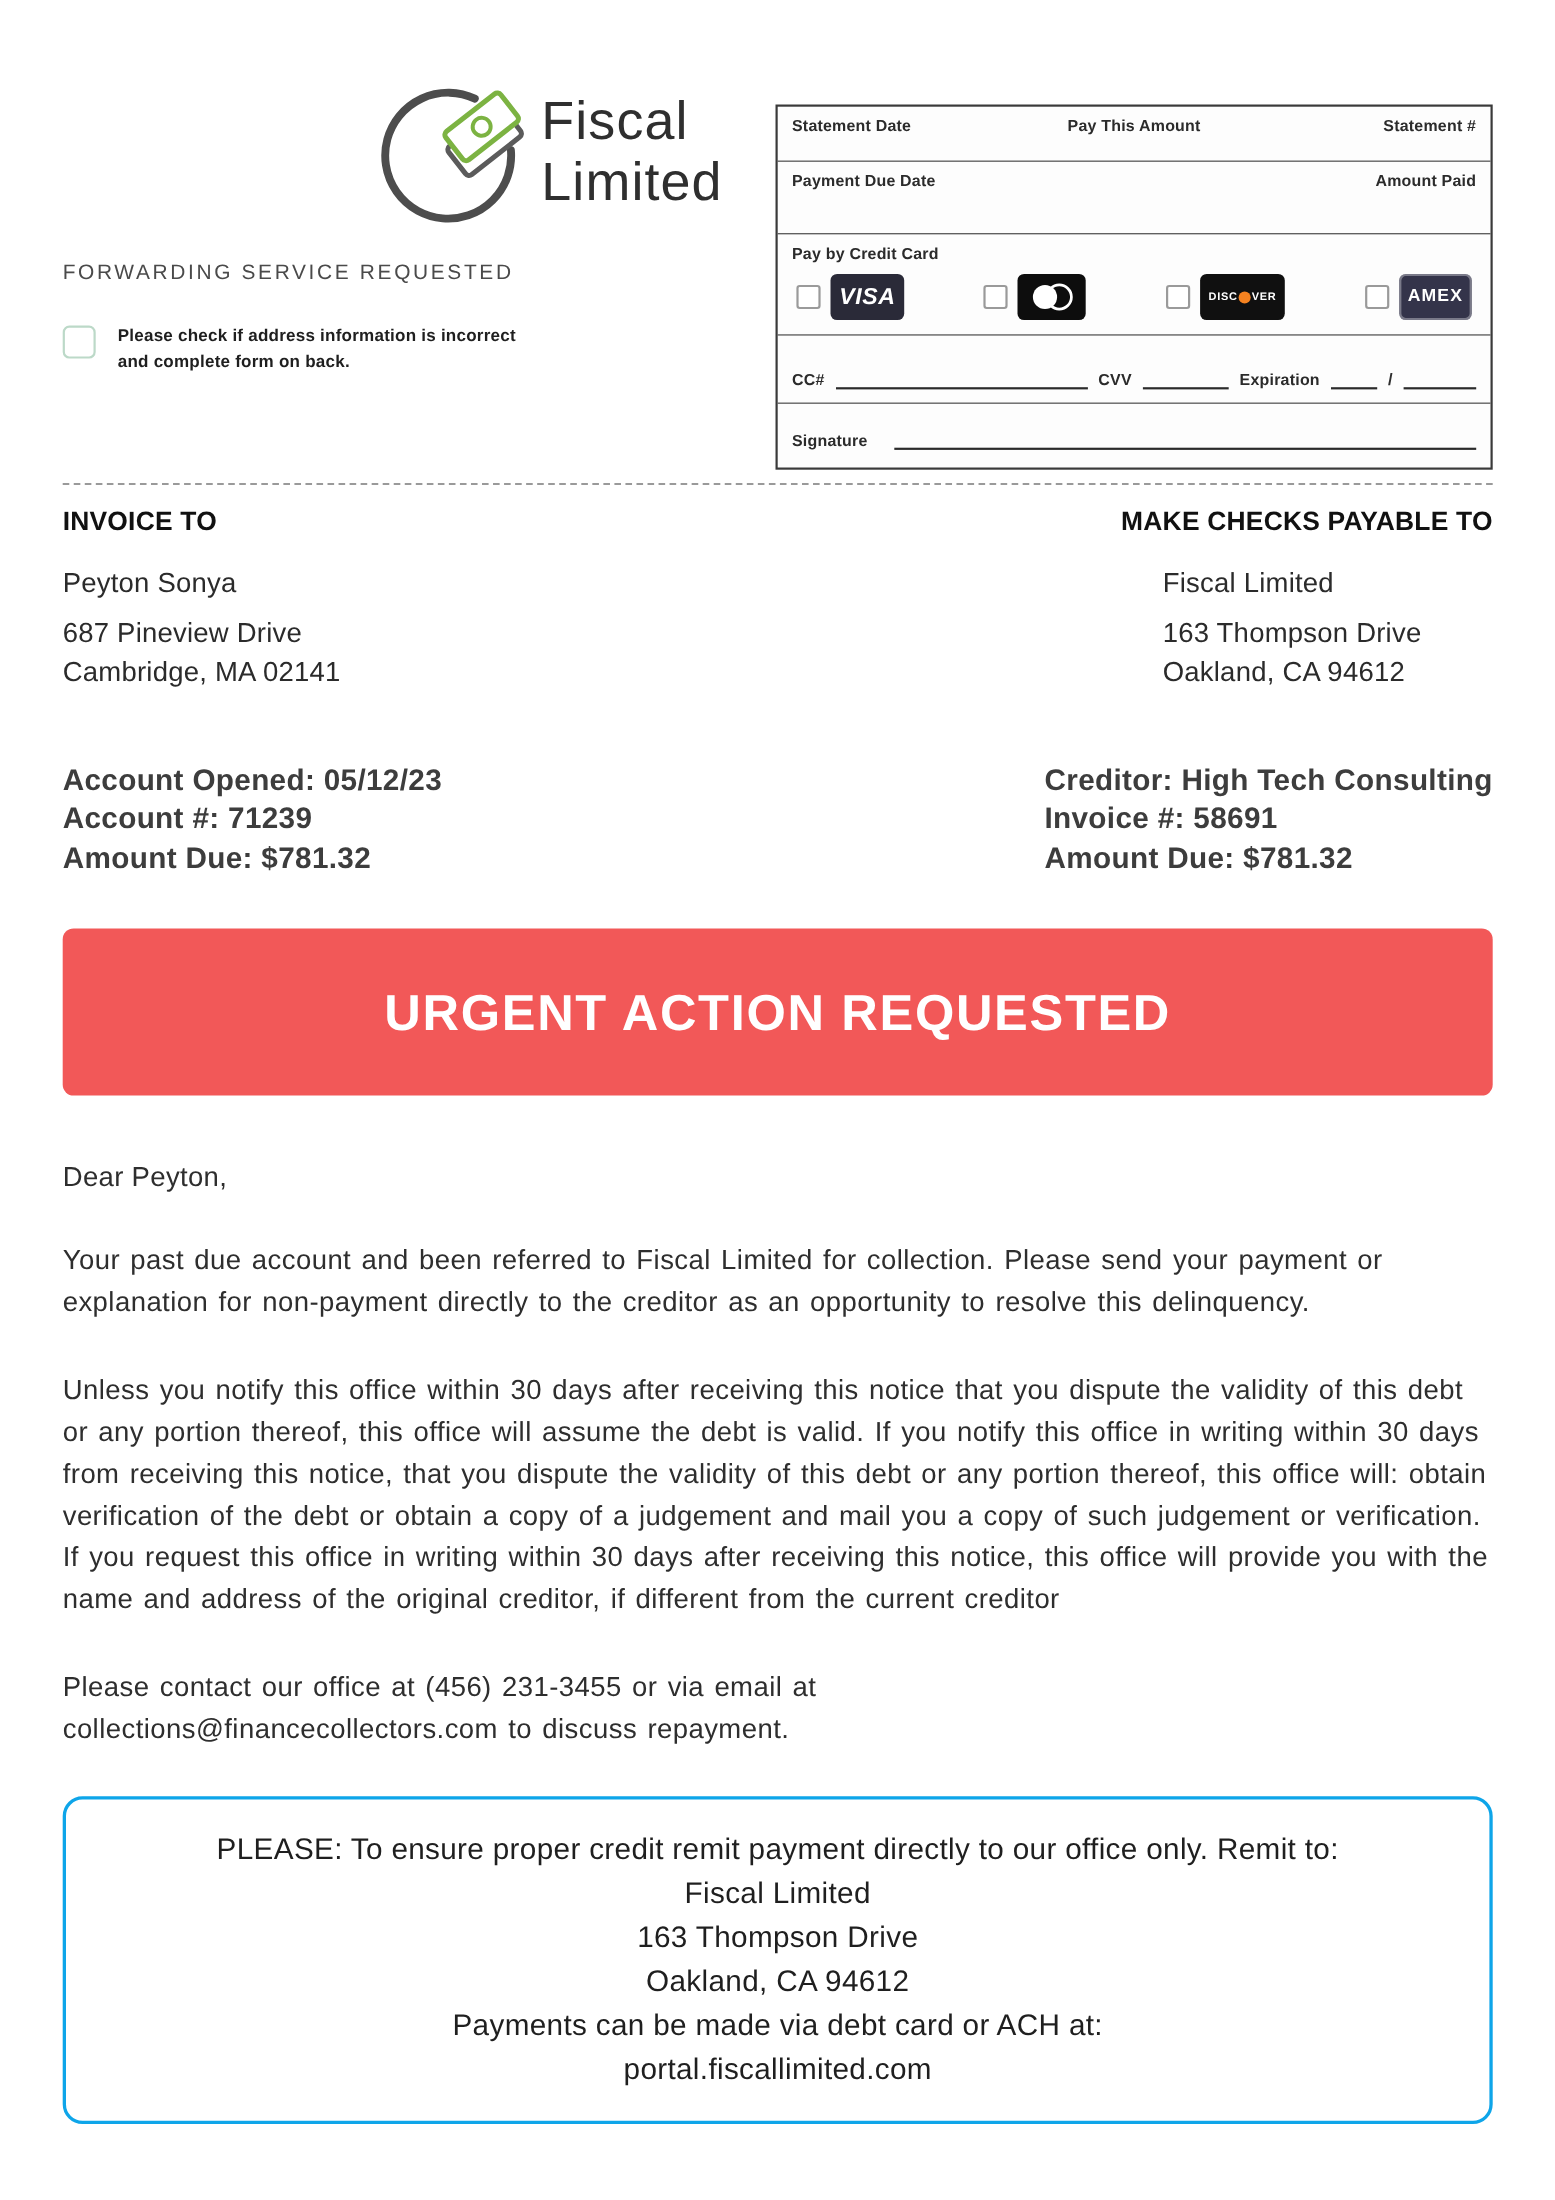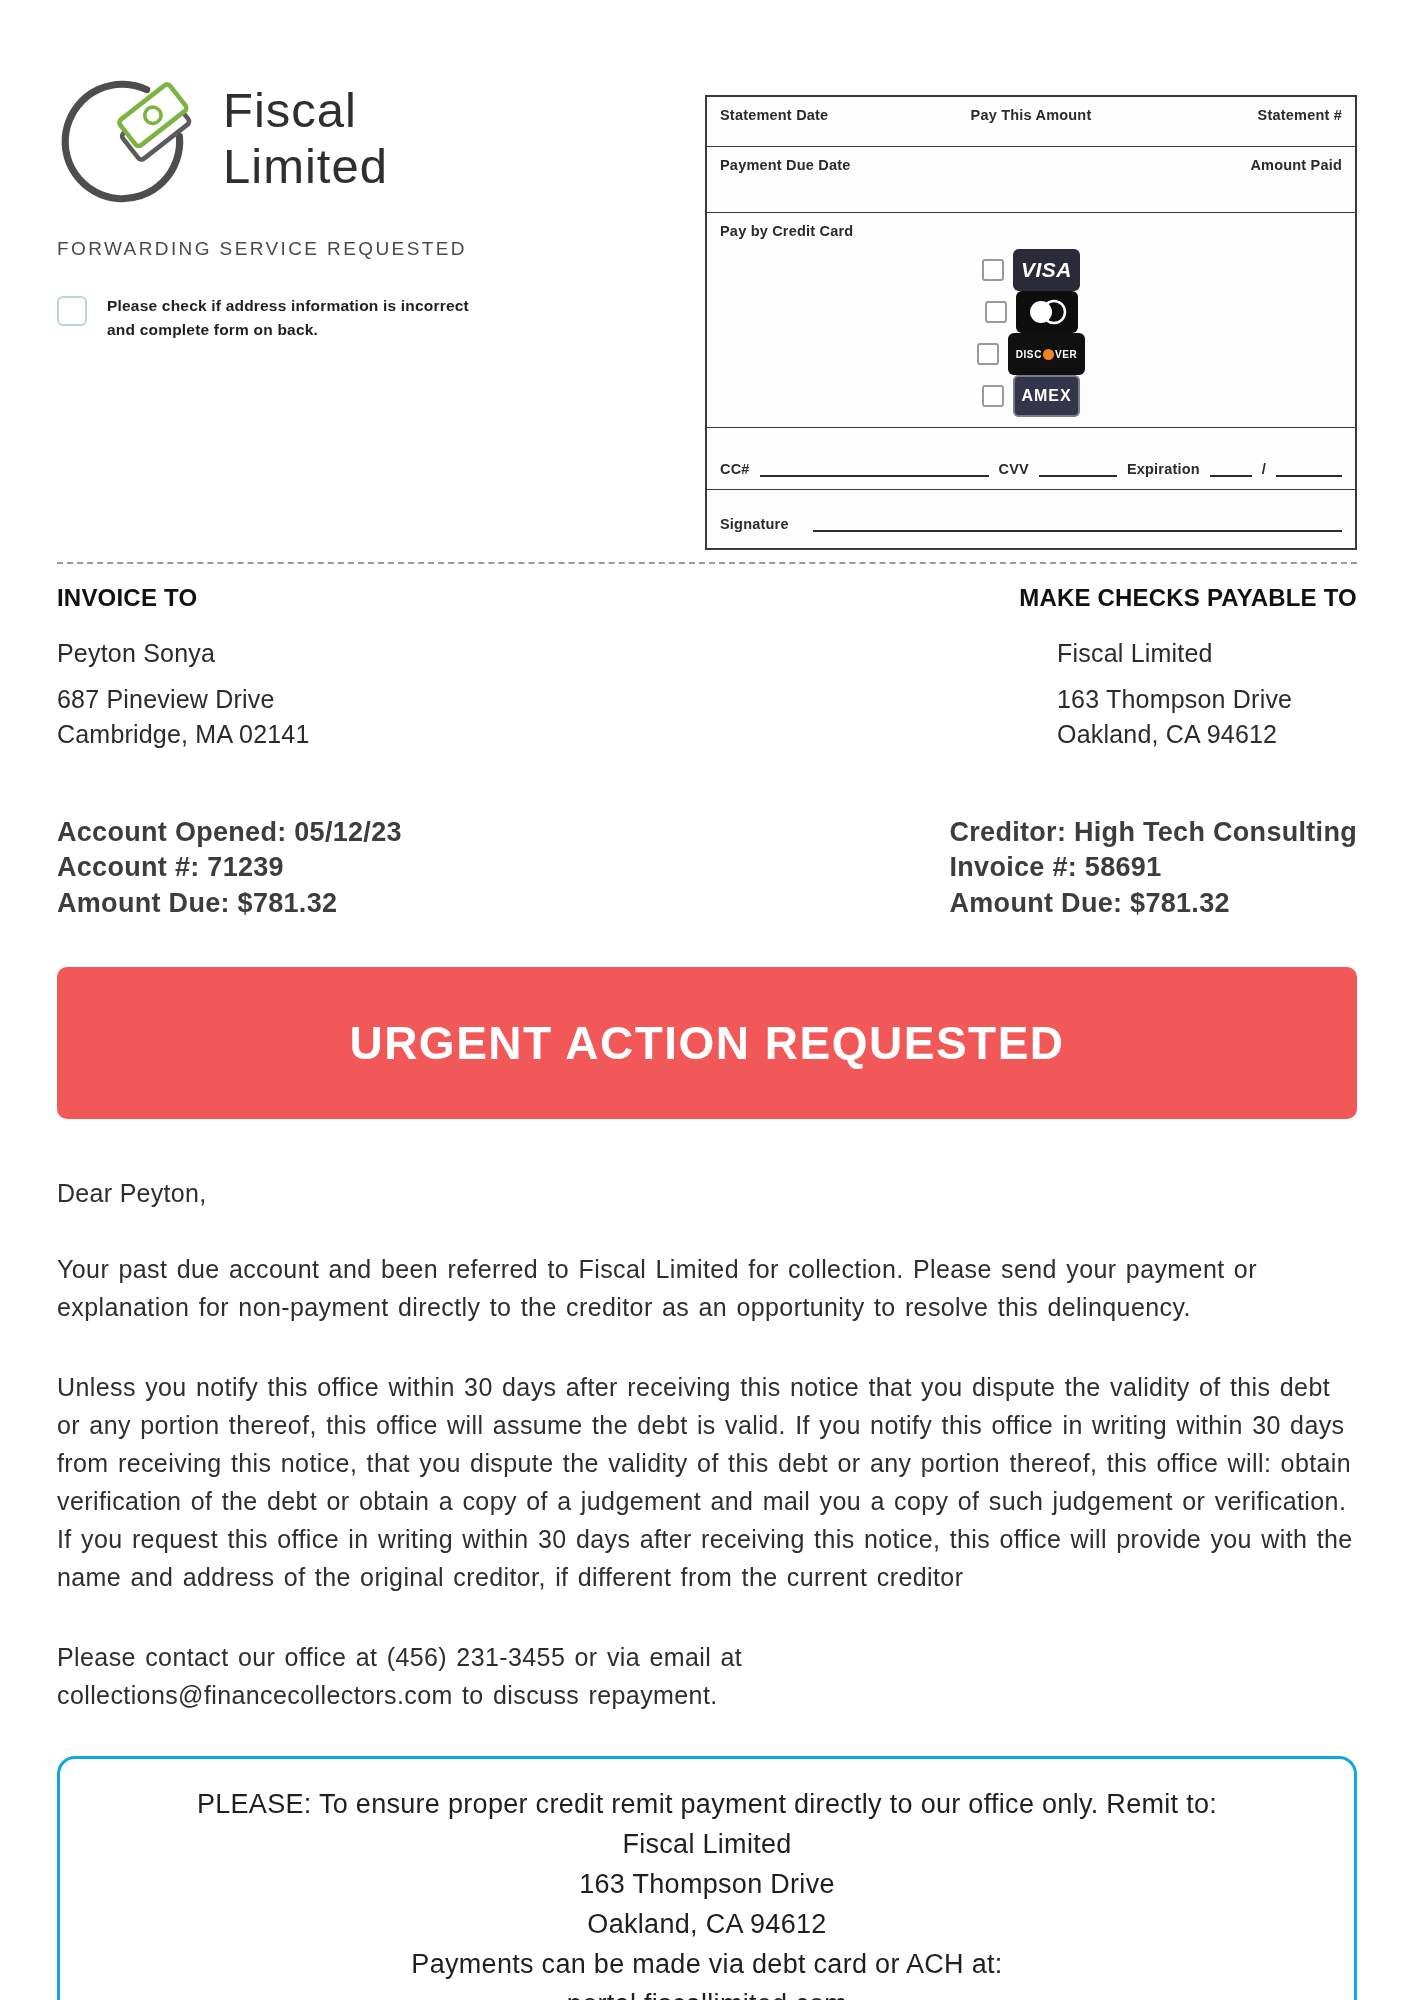--- a/index.html
+++ b/index.html
@@ -7,39 +7,39 @@
     width: 1414px; height: 2000px;
     background: #ffffff;
     font-family: "Liberation Sans", sans-serif;
     color: var(--ink, #2e2e2e);
   }
   .page { width: 1414px; height: 2000px; padding: 58px 57px 30px 57px; overflow: hidden; }
 
   
   .header { display: flex; justify-content: space-between; align-items: flex-start; }
   .header-left { width: 600px; padding-top: 12px; }
-  .brand-row { display: flex; align-items: center; gap: 28px; }
+  .brand-row { display: flex; align-items: center; gap: 12px; justify-content: flex-end; }
   .brand-name { font-size: 49px; line-height: 1.14; letter-spacing: 1px; color: #2f2f2f; font-weight: 400; }
   .forwarding { margin-top: 30px; font-size: 19px; letter-spacing: 2.4px; color: #4a4a4a; }
   .addr-check { margin-top: 34px; display: flex; gap: 20px; align-items: flex-start; }
   .addr-checkbox { width: 30px; height: 30px; border: 2px solid var(--checkbox_green, #bcd9c8); border-radius: 6px; flex: 0 0 auto; margin-top: 2px; background: #fff; }
   .addr-check-label { font-size: 15.5px; font-weight: bold; line-height: 1.55; color: #1f1f1f; letter-spacing: 0.2px; }
 
   
   .stub { width: 652px; margin-top: 37px; border: 2px solid #3a3a3a; background: #fdfdfd; }
   .stub-row { border-bottom: 1.5px solid #3a3a3a; padding: 10px 13px; }
   .stub-row:last-child { border-bottom: none; }
   .stub-label { font-size: 14.5px; font-weight: bold; color: #2b2b2b; letter-spacing: 0.2px; white-space: nowrap; }
   .stub-row-1 { display: flex; min-height: 50px; }
   .stub-row-1 .cell { flex: 1; }
   .cell-c { text-align: center; }
   .cell-r { text-align: right; }
   .stub-row-2 { display: flex; justify-content: space-between; min-height: 66px; }
   .stub-row-cards { min-height: 92px; }
-  .cards-row { display: flex; justify-content: space-between; align-items: center; margin-top: 10px; padding: 0 4px; flex-direction: column; }
+  .cards-row { display: flex; justify-content: space-between; align-items: center; margin-top: 10px; padding: 0 4px; }
   .card-option { display: flex; align-items: center; gap: 9px; }
   .card-checkbox { width: 22px; height: 22px; border: 2px solid #9a9a9a; border-radius: 3px; background: #fff; flex: 0 0 auto; }
   .card-logo { height: 42px; min-width: 66px; padding: 0 8px; border-radius: 6px; display: flex; align-items: center; justify-content: center; color: #fff; }
   .card-logo.visa { background: #2a2a38; font-style: italic; font-weight: bold; font-size: 21px; letter-spacing: 0.5px; }
   .card-logo.mc { background: #0d0d0d; min-width: 60px; }
   .card-logo.discover { background: #101010; font-weight: bold; font-size: 10px; letter-spacing: 0.6px; }
   .disc-dot { display: inline-block; width: 11px; height: 11px; border-radius: 50%; background: var(--discover_orange, #f58220); margin: 0 1px; }
   .card-logo.amex { background: #34344a; font-weight: bold; font-size: 16px; letter-spacing: 1px; box-shadow: inset 0 0 0 2px rgba(255,255,255,0.35); }
   .stub-row-cc { display: flex; align-items: flex-end; gap: 10px; min-height: 62px; padding-bottom: 12px; }
   .fill-line { display: inline-block; border-bottom: 2px solid #2b2b2b; height: 20px; }

